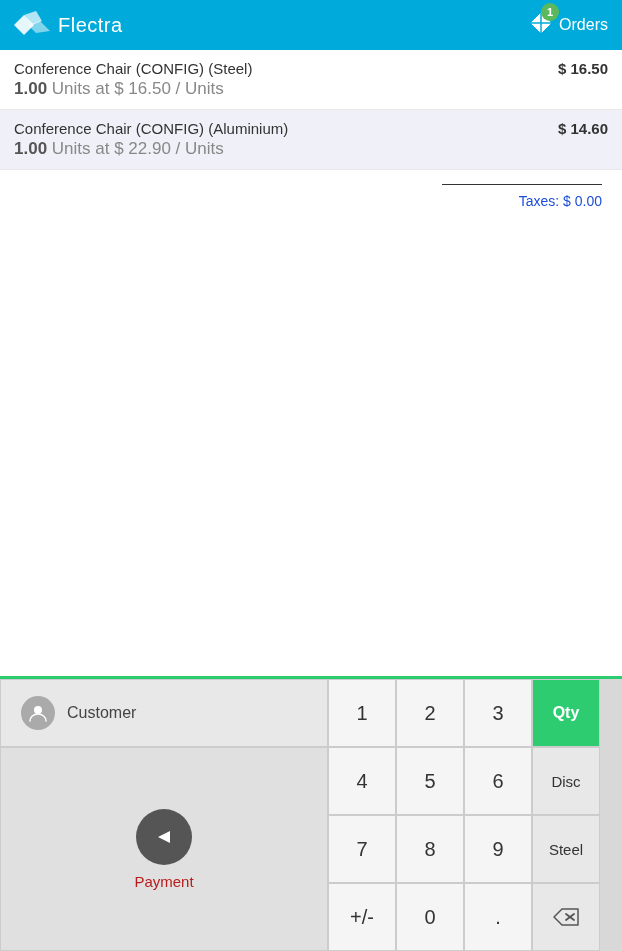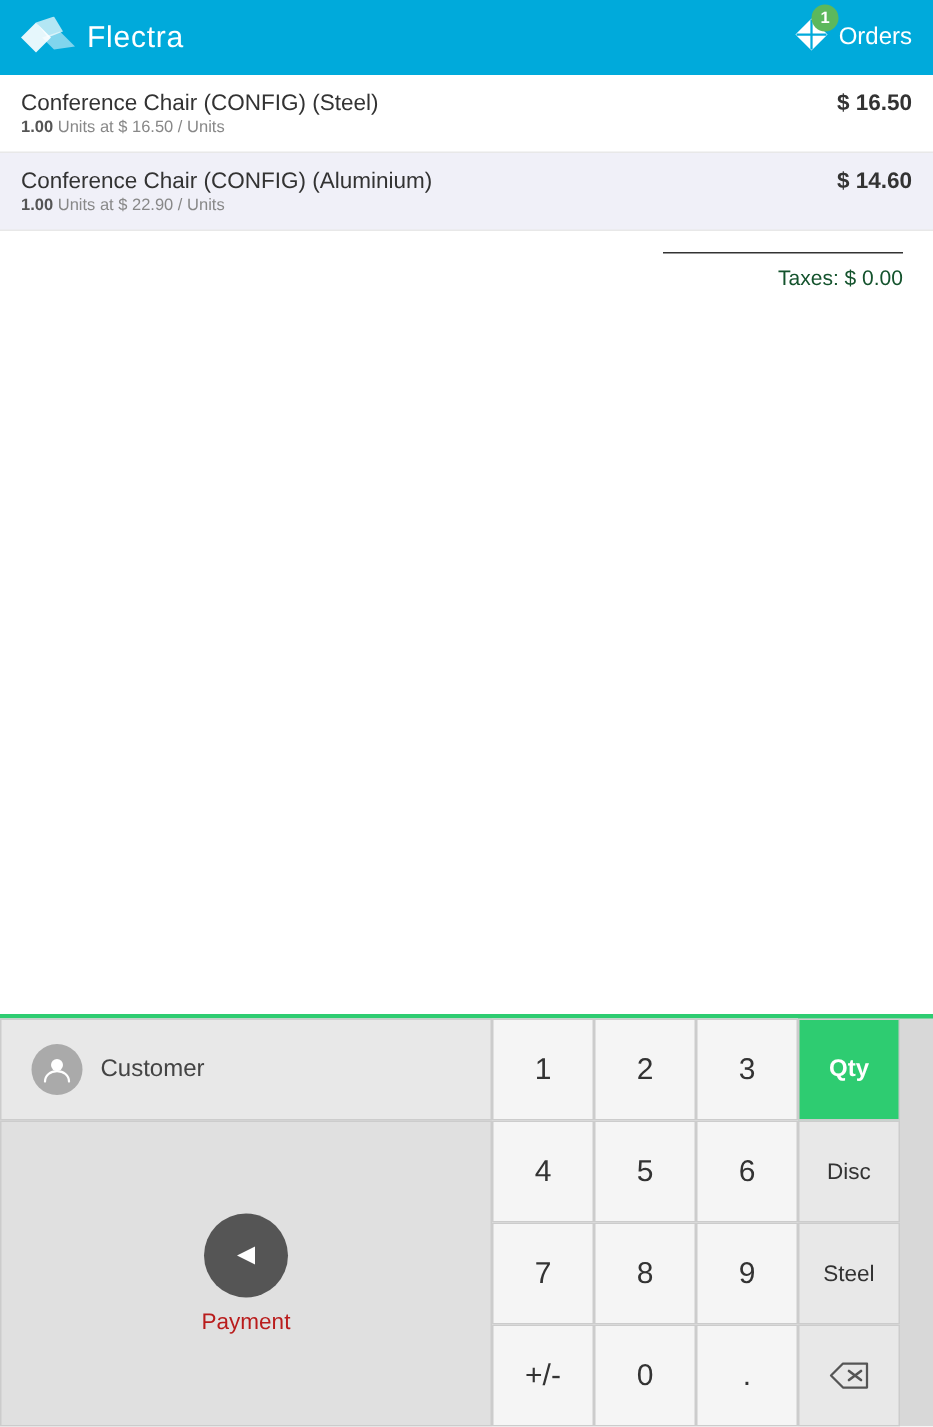--- a/index.html
+++ b/index.html
@@ -85,21 +85,21 @@
       color: #333;
       font-weight: 500;
     }
     .item-price {
       font-size: 15px;
       color: #333;
       font-weight: 600;
       white-space: nowrap;
     }
     .item-detail {
-      font-size: 11px;
+      font-size: 17px;
       color: #888;
       margin-top: 2px;
     }
     .item-detail strong {
       font-weight: 600;
       color: #555;
     }
 
     
     .total-section {
@@ -113,21 +113,21 @@
       margin-left: auto;
       margin-bottom: 8px;
     }
     .total-line {
       font-size: 22px;
       font-weight: 600;
       color: #333;
     }
     .taxes-line {
       font-size: 14px;
-      color: #14532d;
+      color: #1d4ed8;
       margin-top: 3px;
     }
 
     
     .spacer {
       flex: 1;
     }
 
     
     .main-content {

